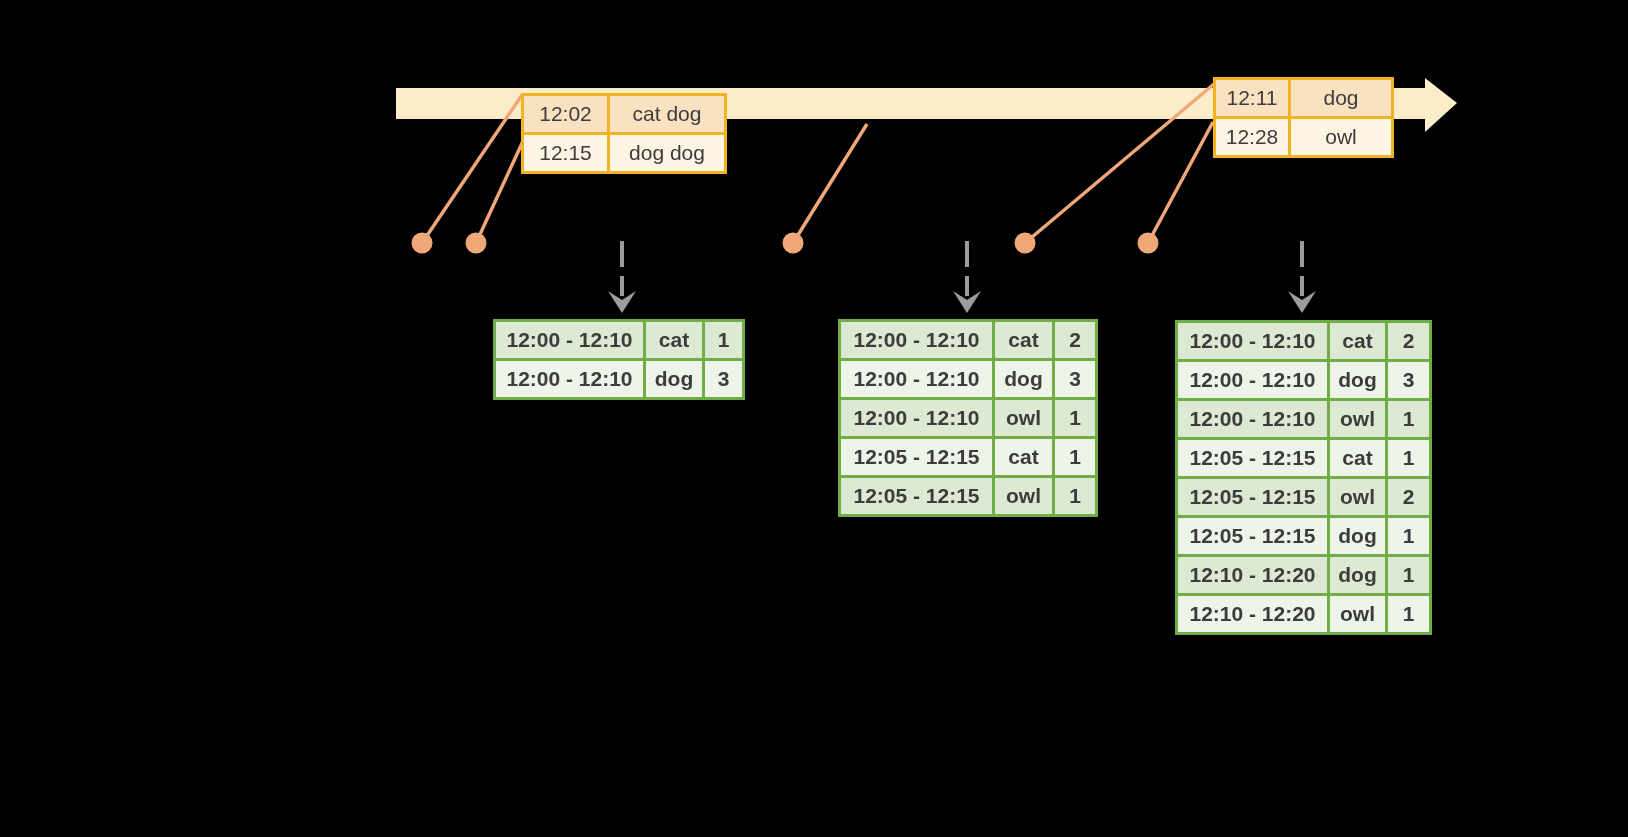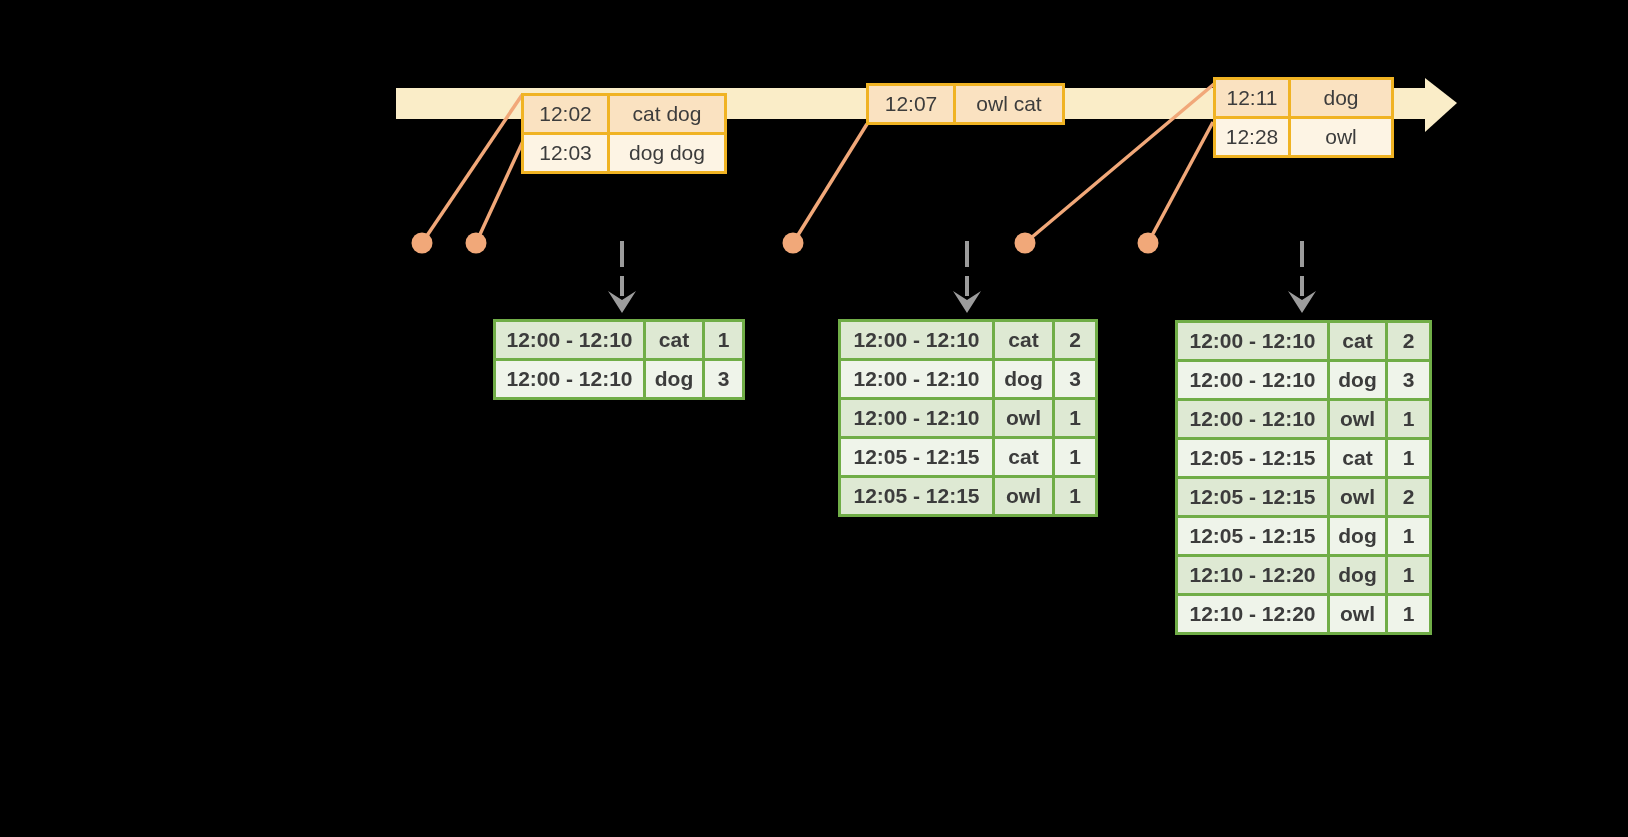--- a/index.html
+++ b/index.html
@@ -82,28 +82,24 @@
     </g>
     <g>
       <line class="trig-shaft" x1="1302" y1="241" x2="1302" y2="296"></line>
       <polygon class="trig-head" points="1288,291 1302,313 1316,291 1302,300"></polygon>
     </g>
   </svg>
 
   <div class="dtable etable cols2" style="left:521px; top:65px; grid-template-columns:83px 114px;margin-top:28px;">
       <div class="cell">12:02</div>
       <div class="cell">cat dog</div>
-      <div class="cell">12:03</div>
+      <div class="cell">12:15</div>
       <div class="cell">dog dog</div>
     </div>
 
-  <div class="dtable etable cols2" style="left:866px; top:83px; grid-template-columns:84px 106px;">
-      <div class="cell">12:07</div>
-      <div class="cell">owl cat</div>
-    </div>
 
   <div class="dtable etable cols2" style="left:1213px; top:77px; grid-template-columns:72px 100px;">
       <div class="cell">12:11</div>
       <div class="cell">dog</div>
       <div class="cell">12:28</div>
       <div class="cell">owl</div>
     </div>
 
   <div class="dtable rtable cols3" style="left:493px; top:319px; grid-template-columns:147px 56px 37px;">
       <div class="cell">12:00 - 12:10</div>

